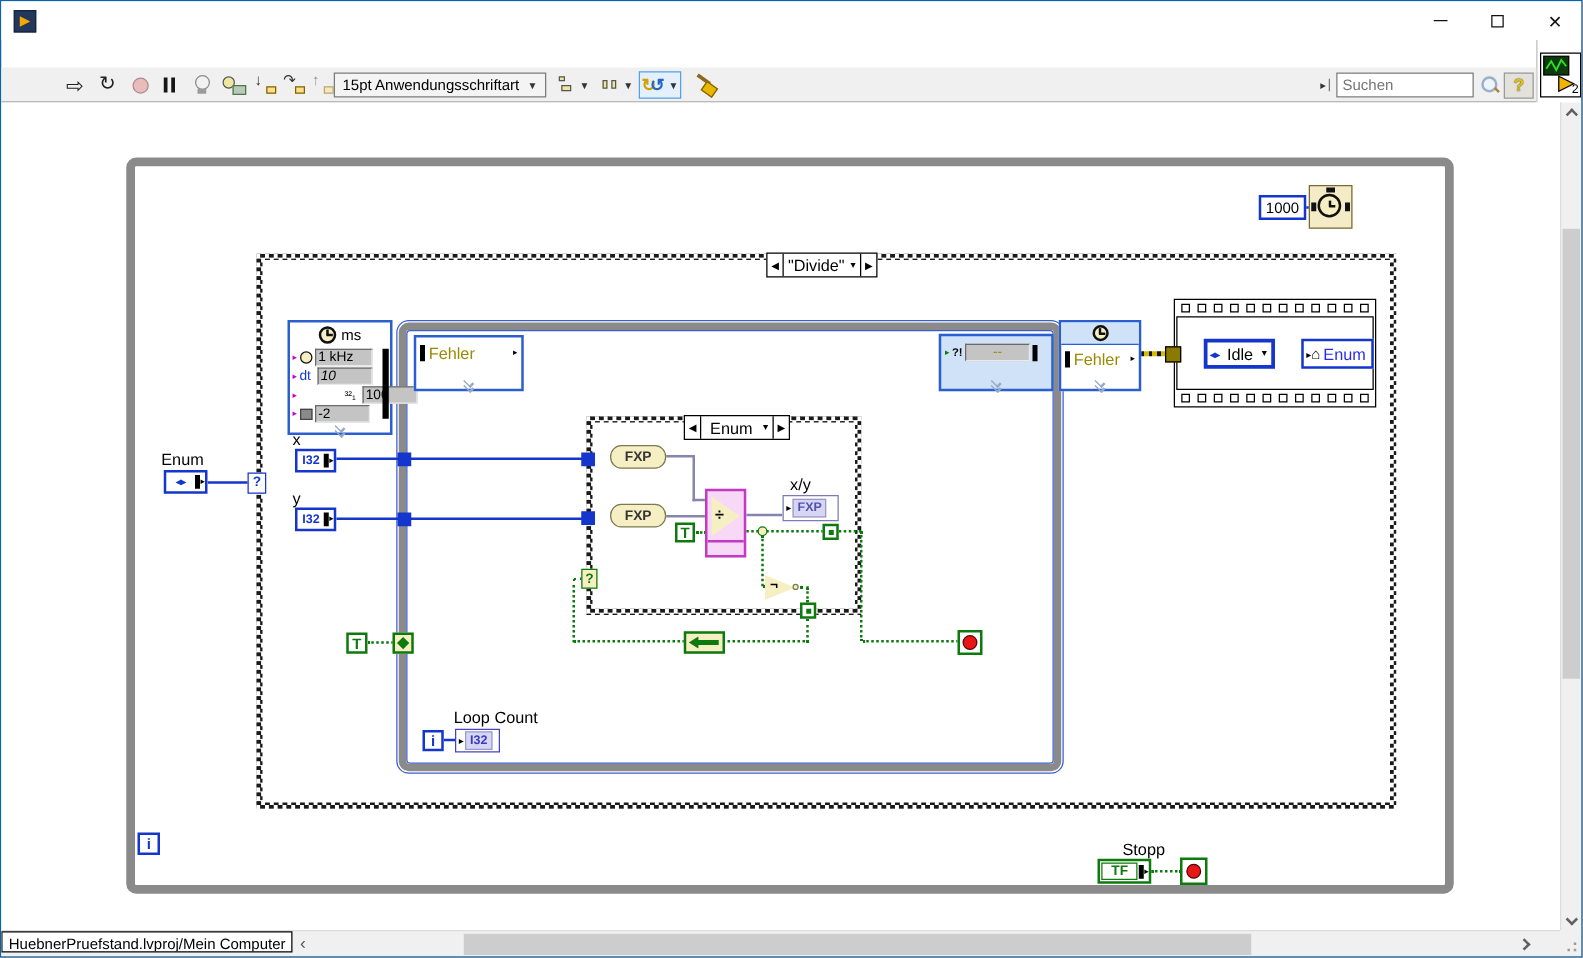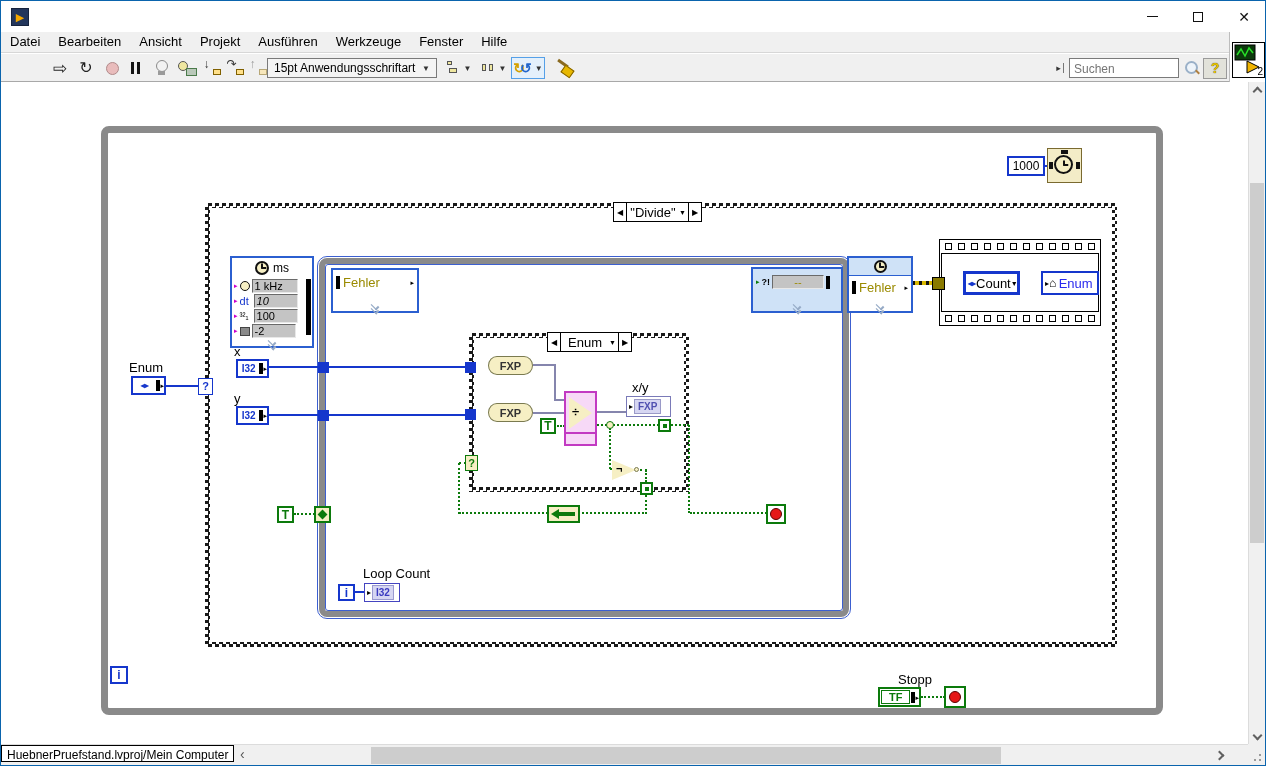--- a/index.html
+++ b/index.html
@@ -128,30 +128,20 @@
         <i class="glyph-min"></i>
       </div>
     <div class="capbtn" style="left:1174px;">
         <i class="glyph-max"></i>
       </div>
     <div class="capbtn" style="left:1220px;">
         <span class="glyph-close">✕</span>
       </div>
   </div>
 
-  <div id="menubar">
-    <span class="mi">Datei</span>
-    <span class="mi">Bearbeiten</span>
-    <span class="mi">Ansicht</span>
-    <span class="mi">Projekt</span>
-    <span class="mi">Ausführen</span>
-    <span class="mi">Werkzeuge</span>
-    <span class="mi">Fenster</span>
-    <span class="mi">Hilfe</span>
-  </div>
   <div id="tdivider"></div>
 
   <div id="toolbar">
     <div class="tbtn" style="left:48px;width:22px;">
         <span class="runarrow">⇨</span>
       </div>
     <div class="tbtn" style="left:74px;width:22px;">
         <span class="cont">↻</span>
       </div>
     <div class="tbtn" style="left:100px;width:22px;">
@@ -297,21 +287,21 @@
         <span style="width:10px;height:10px;border:1px solid #111;border-radius:50%;background:#f6efc4;"></span>
         <span class="nfield" style="width:46px;">1 kHz</span>
       </div>
       <div style="position:absolute;left:2px;top:36px;display:flex;align-items:center;gap:2px;">
         <span style="color:#cc00cc;font-size:7px;">▸</span>
         <span style="font-size:11px;color:#1536cc;width:12px;">dt</span>
         <span class="nfield" style="width:44px;font-style:italic;">10</span>
       </div>
       <div style="position:absolute;left:2px;top:51px;display:flex;align-items:center;gap:2px;">
         <span style="color:#cc00cc;font-size:7px;">▸</span>
-        <span style="font-size:9px;width:12px;">³²₁</span>
+        <span style="font-size:9px;width:12px;margin-left:36px;">³²₁</span>
         <span class="nfield" style="width:44px;">100</span>
       </div>
       <div style="position:absolute;left:2px;top:66px;display:flex;align-items:center;gap:2px;">
         <span style="color:#cc00cc;font-size:7px;">▸</span>
         <span style="width:10px;height:9px;background:#8a8a8a;border:1px solid #444;"></span>
         <span class="nfield" style="width:44px;">-2</span>
       </div>
       <i class="abs" style="right:1px;top:21px;width:5px;height:56px;background:#000;"></i>
       <span class="chev" style="bottom:-1px;"></span>
     </div>
@@ -377,21 +367,21 @@
           <i></i>
           <i></i>
           <i></i>
       </div>
       <div class="abs" style="left:1px;top:13px;width:158px;height:59px;border:1px solid #000;"></div>
     </div>
     <div class="abs" style="left:931px;top:195px;width:13px;height:13px;background:#8a7a00;border:1px solid #000;z-index:6;"></div>
 
     <div class="abs" style="left:962px;top:189px;width:57px;height:24px;border:3px solid #1536cc;background:#fff;display:flex;align-items:center;padding:0 2px;z-index:7;">
       <span style="font-size:8px;color:#1536cc;font-weight:bold;">◂▸</span>
-      <span style="font-size:13px;flex:1;text-align:center;">Count</span>
+      <span style="font-size:13px;flex:1;text-align:center;">Idle</span>
       <span style="font-size:7px;">▼</span>
     </div>
     <div class="wire-b" style="left:1019px;top:200px;width:21px;height:2px;"></div>
     <div class="abs" style="left:1040px;top:189px;width:58px;height:24px;border:2px solid #1536cc;background:#fff;display:flex;align-items:center;padding:0 2px;z-index:7;">
       <span style="font-size:8px;">▸</span>
       <span style="font-size:12px;">⌂</span>
       <span style="font-size:13px;color:#2a2aee;flex:1;text-align:center;">Enum</span>
     </div>
 
     <div class="checker" style="left:468px;top:251px;width:220px;height:159px;">

